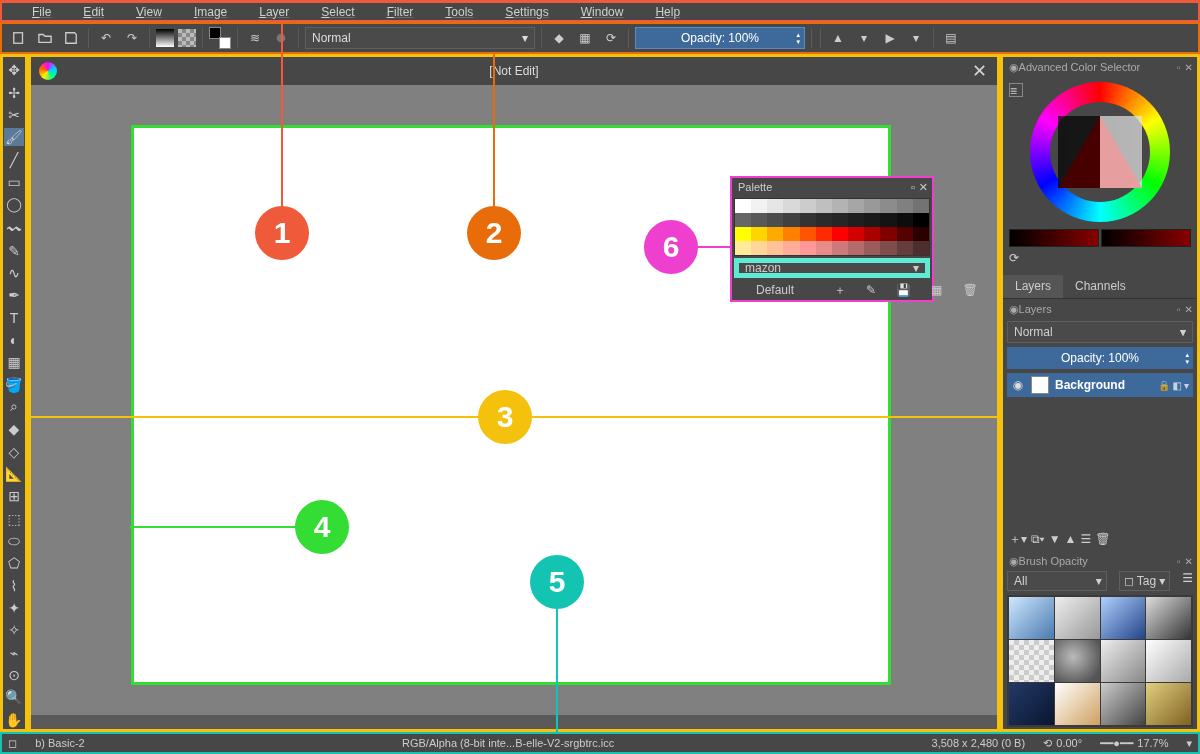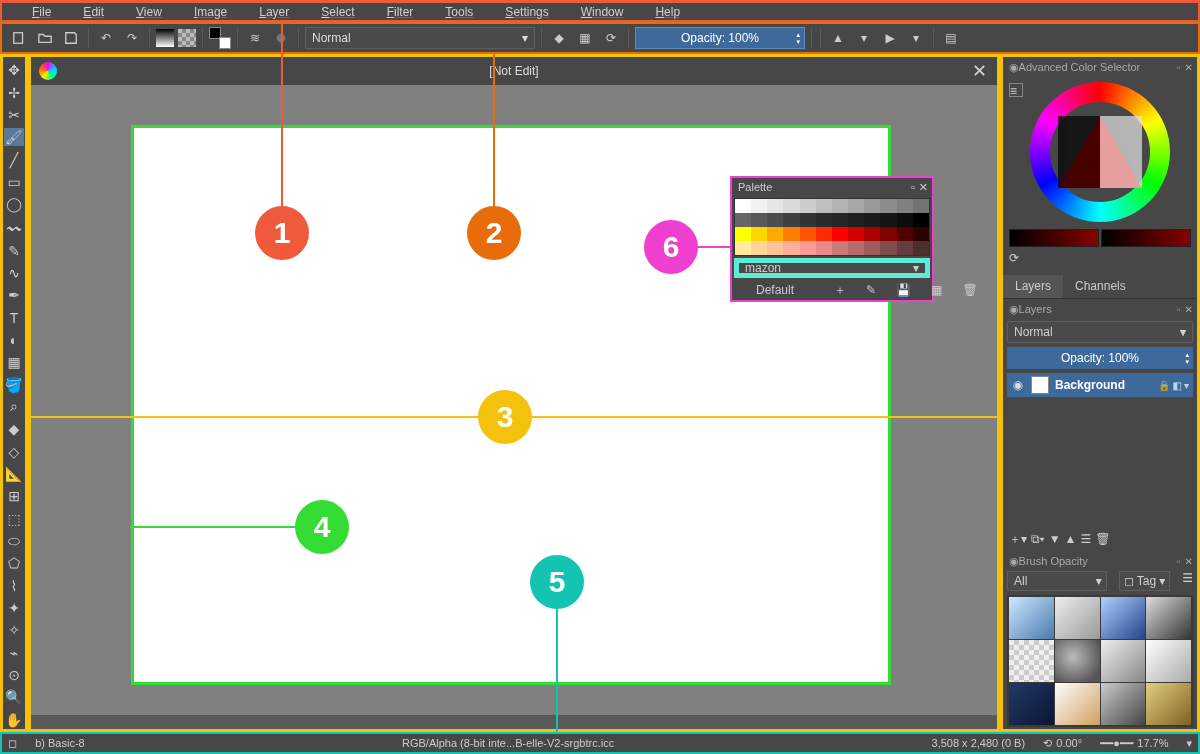--- a/index.html
+++ b/index.html
@@ -339,21 +339,21 @@
       <div style="background:linear-gradient(135deg,#223a66,#0a1530);"></div>
       <div style="background:linear-gradient(135deg,#fff,#d0a060);"></div>
       <div style="background:linear-gradient(135deg,#ccc,#444);"></div>
       <div style="background:linear-gradient(135deg,#e0d080,#806020);"></div>
     </div>
   </div>
 </div>
 
 <div class="statusbar">
   <span>◻</span>
-  <span class="seg">b) Basic-8</span>
+  <span class="seg">b) Basic-2</span>
   <span class="grow"></span>
   <span class="seg">RGB/Alpha (8-bit inte...B-elle-V2-srgbtrc.icc</span>
   <span class="grow"></span>
   <span class="seg">3,508 x 2,480 (0 B)</span>
   <span class="seg">⟲ <span>0.00°</span></span>
   <span class="seg">━━●━━ <span>17.7%</span></span>
   <span>▾</span>
 </div>
 
 <div class="palette">

